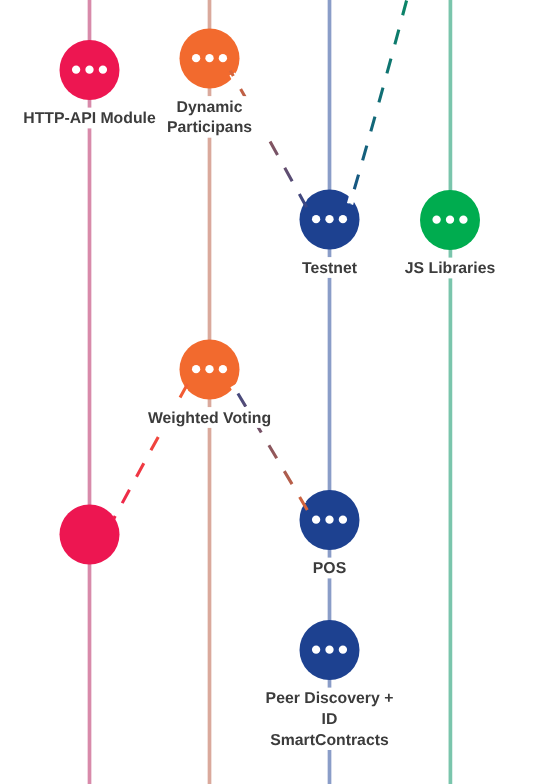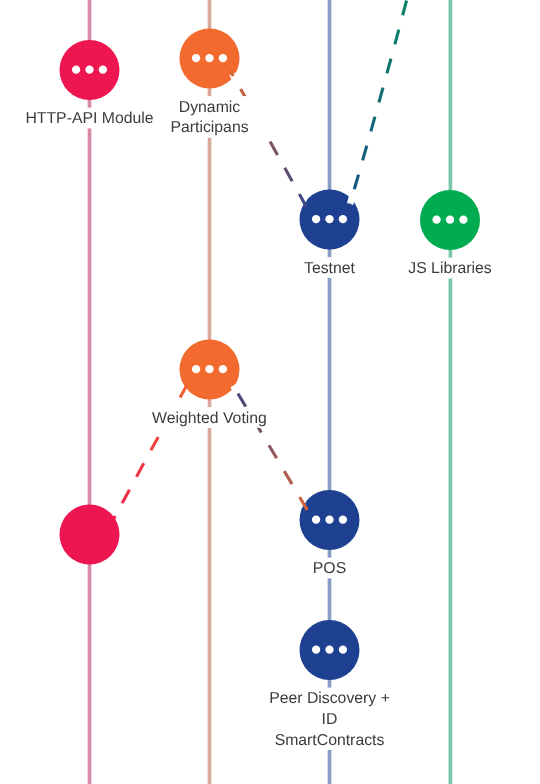--- a/index.html
+++ b/index.html
@@ -1,20 +1,20 @@
 <!DOCTYPE html>
 <html><head>
 <meta charset="utf-8">
 <style>
   html,body{margin:0;padding:0;background:#ffffff;}
   body{width:540px;height:784px;overflow:hidden;font-family:"Liberation Sans",sans-serif;
        -webkit-font-smoothing:antialiased;text-rendering:geometricPrecision;}
   text{-webkit-font-smoothing:antialiased;}
 
-  #stage{position:relative;width:540px;height:628px;background:#fff;}
+  #stage{position:relative;width:540px;height:628px;background:#fff;font-weight:bold;}
   svg{display:block;}
 </style>
 </head>
 <body>
 
 <div id="stage">
 <svg id="scene" width="540" height="784" viewBox="0 0 540 784" xmlns="http://www.w3.org/2000/svg">
       <defs>
         <linearGradient id="eg0" gradientUnits="userSpaceOnUse" x1="209.5" y1="58.5" x2="329.5" y2="219.5">
           <stop offset="0%" stop-color="#F26A2E"></stop>

